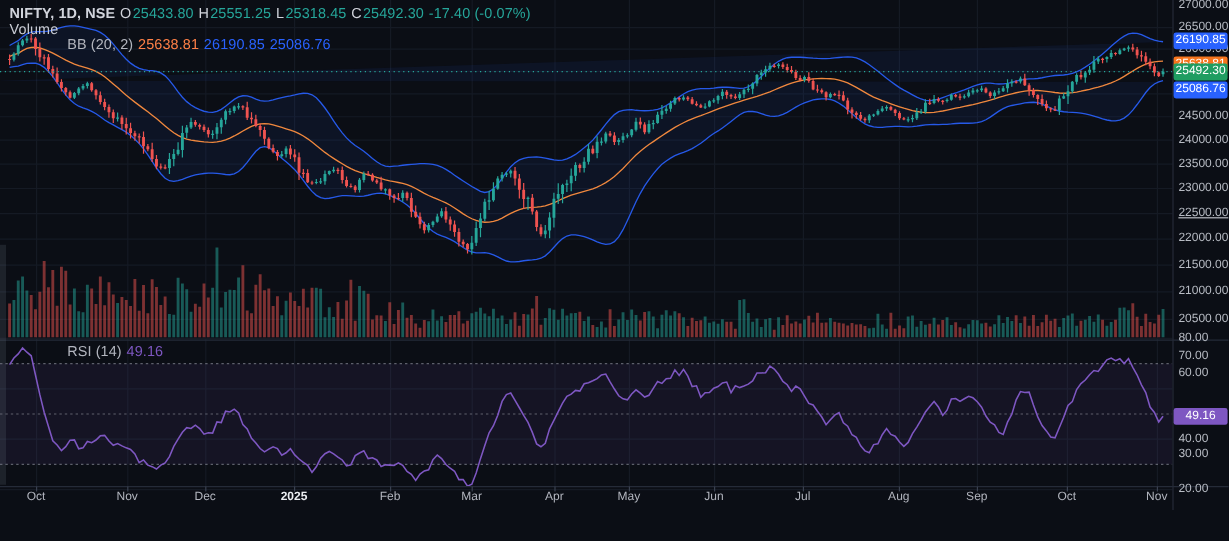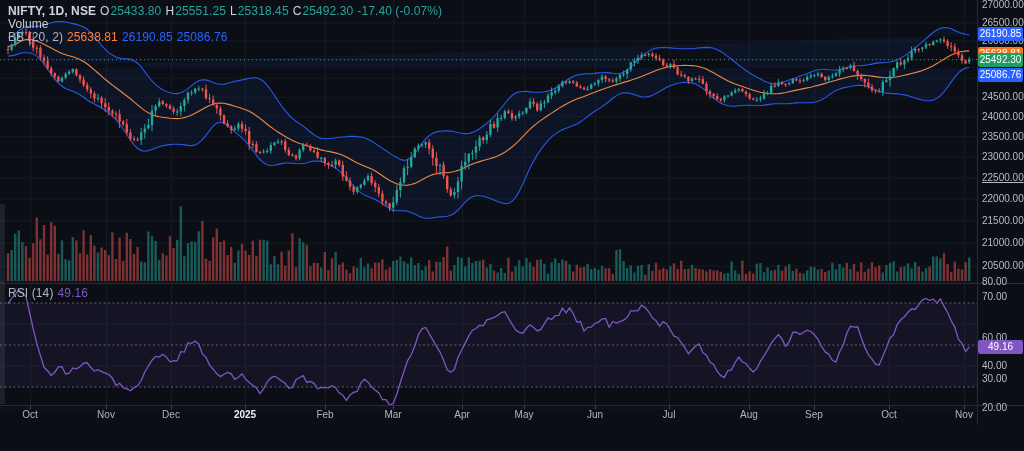--- a/index.html
+++ b/index.html
@@ -2,21 +2,21 @@
 <html><head>
 <meta charset="utf-8">
 <style>
   html,body{margin:0;padding:0;background:#0b0e15;}
   .root{position:relative;width:1024px;height:451px;background:#0b0e15;font-family:"Liberation Sans",sans-serif;overflow:hidden;-webkit-font-smoothing:antialiased;}
   svg{position:absolute;left:0;top:0;display:block;}
   .legend{position:absolute;left:8px;font-size:12px;white-space:nowrap;z-index:5;letter-spacing:.1px;}
   .legend span{margin-right:4px;}
   .sym{color:#d1d4dc;font-weight:600;margin-right:8px;}
   .lab{color:#c9ccd4;}
-  .muted{color:#b2b5be;}
+  .muted{color:#b2b5be;margin-left:48px;}
   .plabel{position:absolute;left:982px;font-size:10px;color:#b8bcc4;line-height:10px;z-index:4;}
   .badge{position:absolute;left:978px;width:45px;height:14px;border-radius:2px;color:#fff;font-size:10px;line-height:14px;text-align:center;z-index:6;}
   .tlabel{position:absolute;font-size:10px;color:#b2b5be;transform:translateX(-50%);top:409px;z-index:4;}
   .tlabel.major{color:#eceef2;font-weight:700;}
   .toolbar{position:absolute;left:0;top:425px;width:1024px;height:26px;background:#1b202b;border-top:1px solid #262b36;display:flex;align-items:center;padding-left:14px;box-sizing:border-box;z-index:7;}
   .brand{color:#8b90a0;font-size:11px;font-weight:700;margin-left:6px;}
   .edge-strip{position:absolute;left:0;top:204px;width:5px;height:200px;background:rgba(106,114,130,0.20);z-index:3;}
 </style>
 </head>
 <body>
@@ -129,21 +129,21 @@
       <div class="plabel" style="top: 112px;">24000.00</div>
       <div class="plabel" style="top: 132px;">23500.00</div>
       <div class="plabel" style="top: 152px;">23000.00</div>
       <div class="plabel" style="top: 173px; text-decoration: underline;">22500.00</div>
       <div class="plabel" style="top: 194px;">22000.00</div>
       <div class="plabel" style="top: 216px;">21500.00</div>
       <div class="plabel" style="top: 238px;">21000.00</div>
       <div class="plabel" style="top: 261px;">20500.00</div>
       <div class="plabel" style="top: 277px;">80.00</div>
       <div class="plabel" style="top: 292px;">70.00</div>
-      <div class="plabel" style="top: 333px; text-align: center;">60.00</div>
+      <div class="plabel" style="top: 306px; text-align: center;">60.00</div>
       <div class="plabel" style="top: 361px;">40.00</div>
       <div class="plabel" style="top: 374px;">30.00</div>
       <div class="plabel" style="top: 403px;">20.00</div>
       <div class="badge" style="top: 27px; background: rgb(41, 98, 255);">26190.85</div>
       <div class="badge" style="top: 47px; background: rgb(247, 117, 29);">25638.81</div>
       <div class="badge" style="top: 53px; background: rgb(31, 157, 97);">25492.30</div>
       <div class="badge" style="top: 68px; background: rgb(41, 98, 255);">25086.76</div>
       <div class="badge" style="top: 340px; background: rgb(126, 87, 194);">49.16</div>
     </div>
   <div id="time-overlay">

